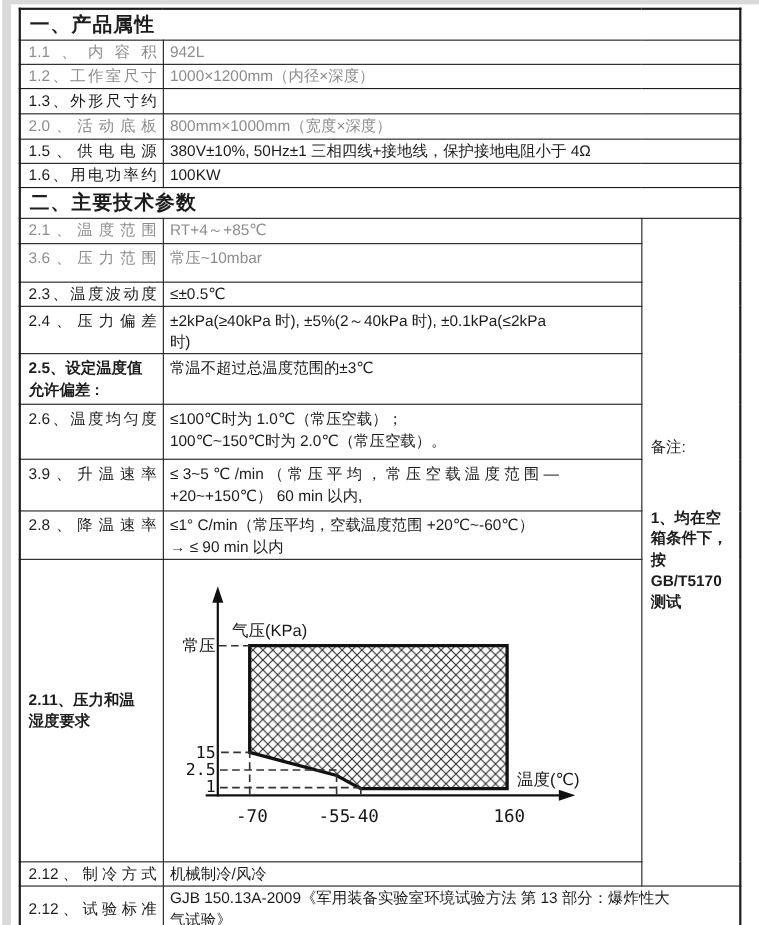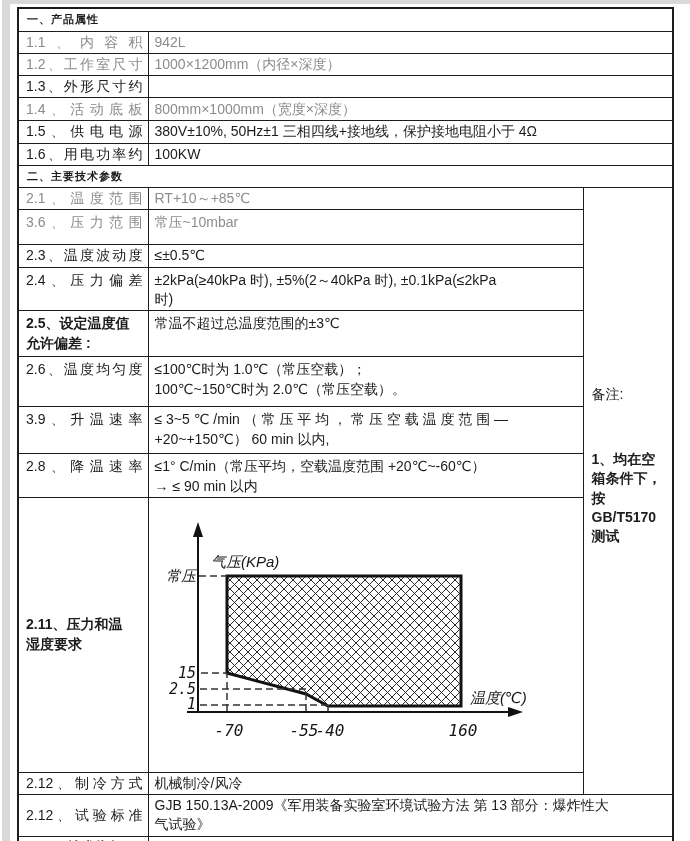--- a/index.html
+++ b/index.html
@@ -32,34 +32,34 @@
     border: 1px solid var(--border);
     font-size: 14px;
     line-height: 1.38;
     padding: 1px 6px;
     vertical-align: middle;
     white-space: pre-line;
     overflow: hidden;
   }
   tr.sec td {
     font-weight: bold;
-    font-size: 11px;
+    font-size: 18px;
     letter-spacing: 1px;
     padding-left: 8px;
   }
   td.lb {
     text-align: justify;
     text-align-last: justify;
     padding: 1px 5px 1px 7px;
   }
   td.lb.wrap { text-align-last: left; font-weight: bold; }
   tr.muted td { color: var(--muted); }
   tr.va-top td { vertical-align: top; padding-top: 3px; }
   td.va-mid { vertical-align: middle !important; }
-  td.chart-cell { padding: 0; vertical-align: top; font-style: italic; }
+  td.chart-cell { padding: 0; vertical-align: top; }
   td.remark-cell {
     vertical-align: top;
     padding: 178px 6px 4px 8px;
     text-align: left;
     text-align-last: left;
   }
   .remark-body { margin-top: 26px; font-weight: bold; }
   svg text { fill: #161616; font-family: "DejaVu Sans Mono", "Liberation Sans", monospace; }
   svg text.cjk { font-family: "Liberation Sans", "DejaVu Sans", sans-serif; }
 </style>
@@ -86,38 +86,38 @@
     </tr>
     <tr class="muted" style="height:15px">
       <td class="lb">1.2、工作室尺寸</td>
       <td colspan="2">1000×1200mm（内径×深度）</td>
     </tr>
     <tr style="height:22px">
       <td class="lb">1.3、外形尺寸约</td>
       <td colspan="2"></td>
     </tr>
     <tr class="muted" style="height:23px">
-      <td class="lb">1.4、活动底板</td>
+      <td class="lb">2.0、活动底板</td>
       <td colspan="2">800mm×1000mm（宽度×深度）</td>
     </tr>
     <tr style="height:22px">
       <td class="lb">1.5、供电电源</td>
       <td colspan="2">380V±10%, 50Hz±1 三相四线+接地线，保护接地电阻小于 4Ω</td>
     </tr>
     <tr style="height:21px">
       <td class="lb">1.6、用电功率约</td>
       <td colspan="2">100KW</td>
     </tr>
 
     <tr class="sec" style="height:22px">
       <td colspan="3">二、主要技术参数</td>
     </tr>
     <tr class="muted" style="height:19px">
       <td class="lb">2.1、温度范围</td>
-      <td>RT+10～+85℃</td>
+      <td>RT+4～+85℃</td>
       <td class="remark-cell" rowspan="10" style="color:var(--text)">
         <div class="remark-title">备注:</div>
         <div class="remark-body">1、均在空
 箱条件下，
 按
 GB/T5170
 测试</div>
       </td>
     </tr>
     <tr class="muted va-top" style="height:35px">

